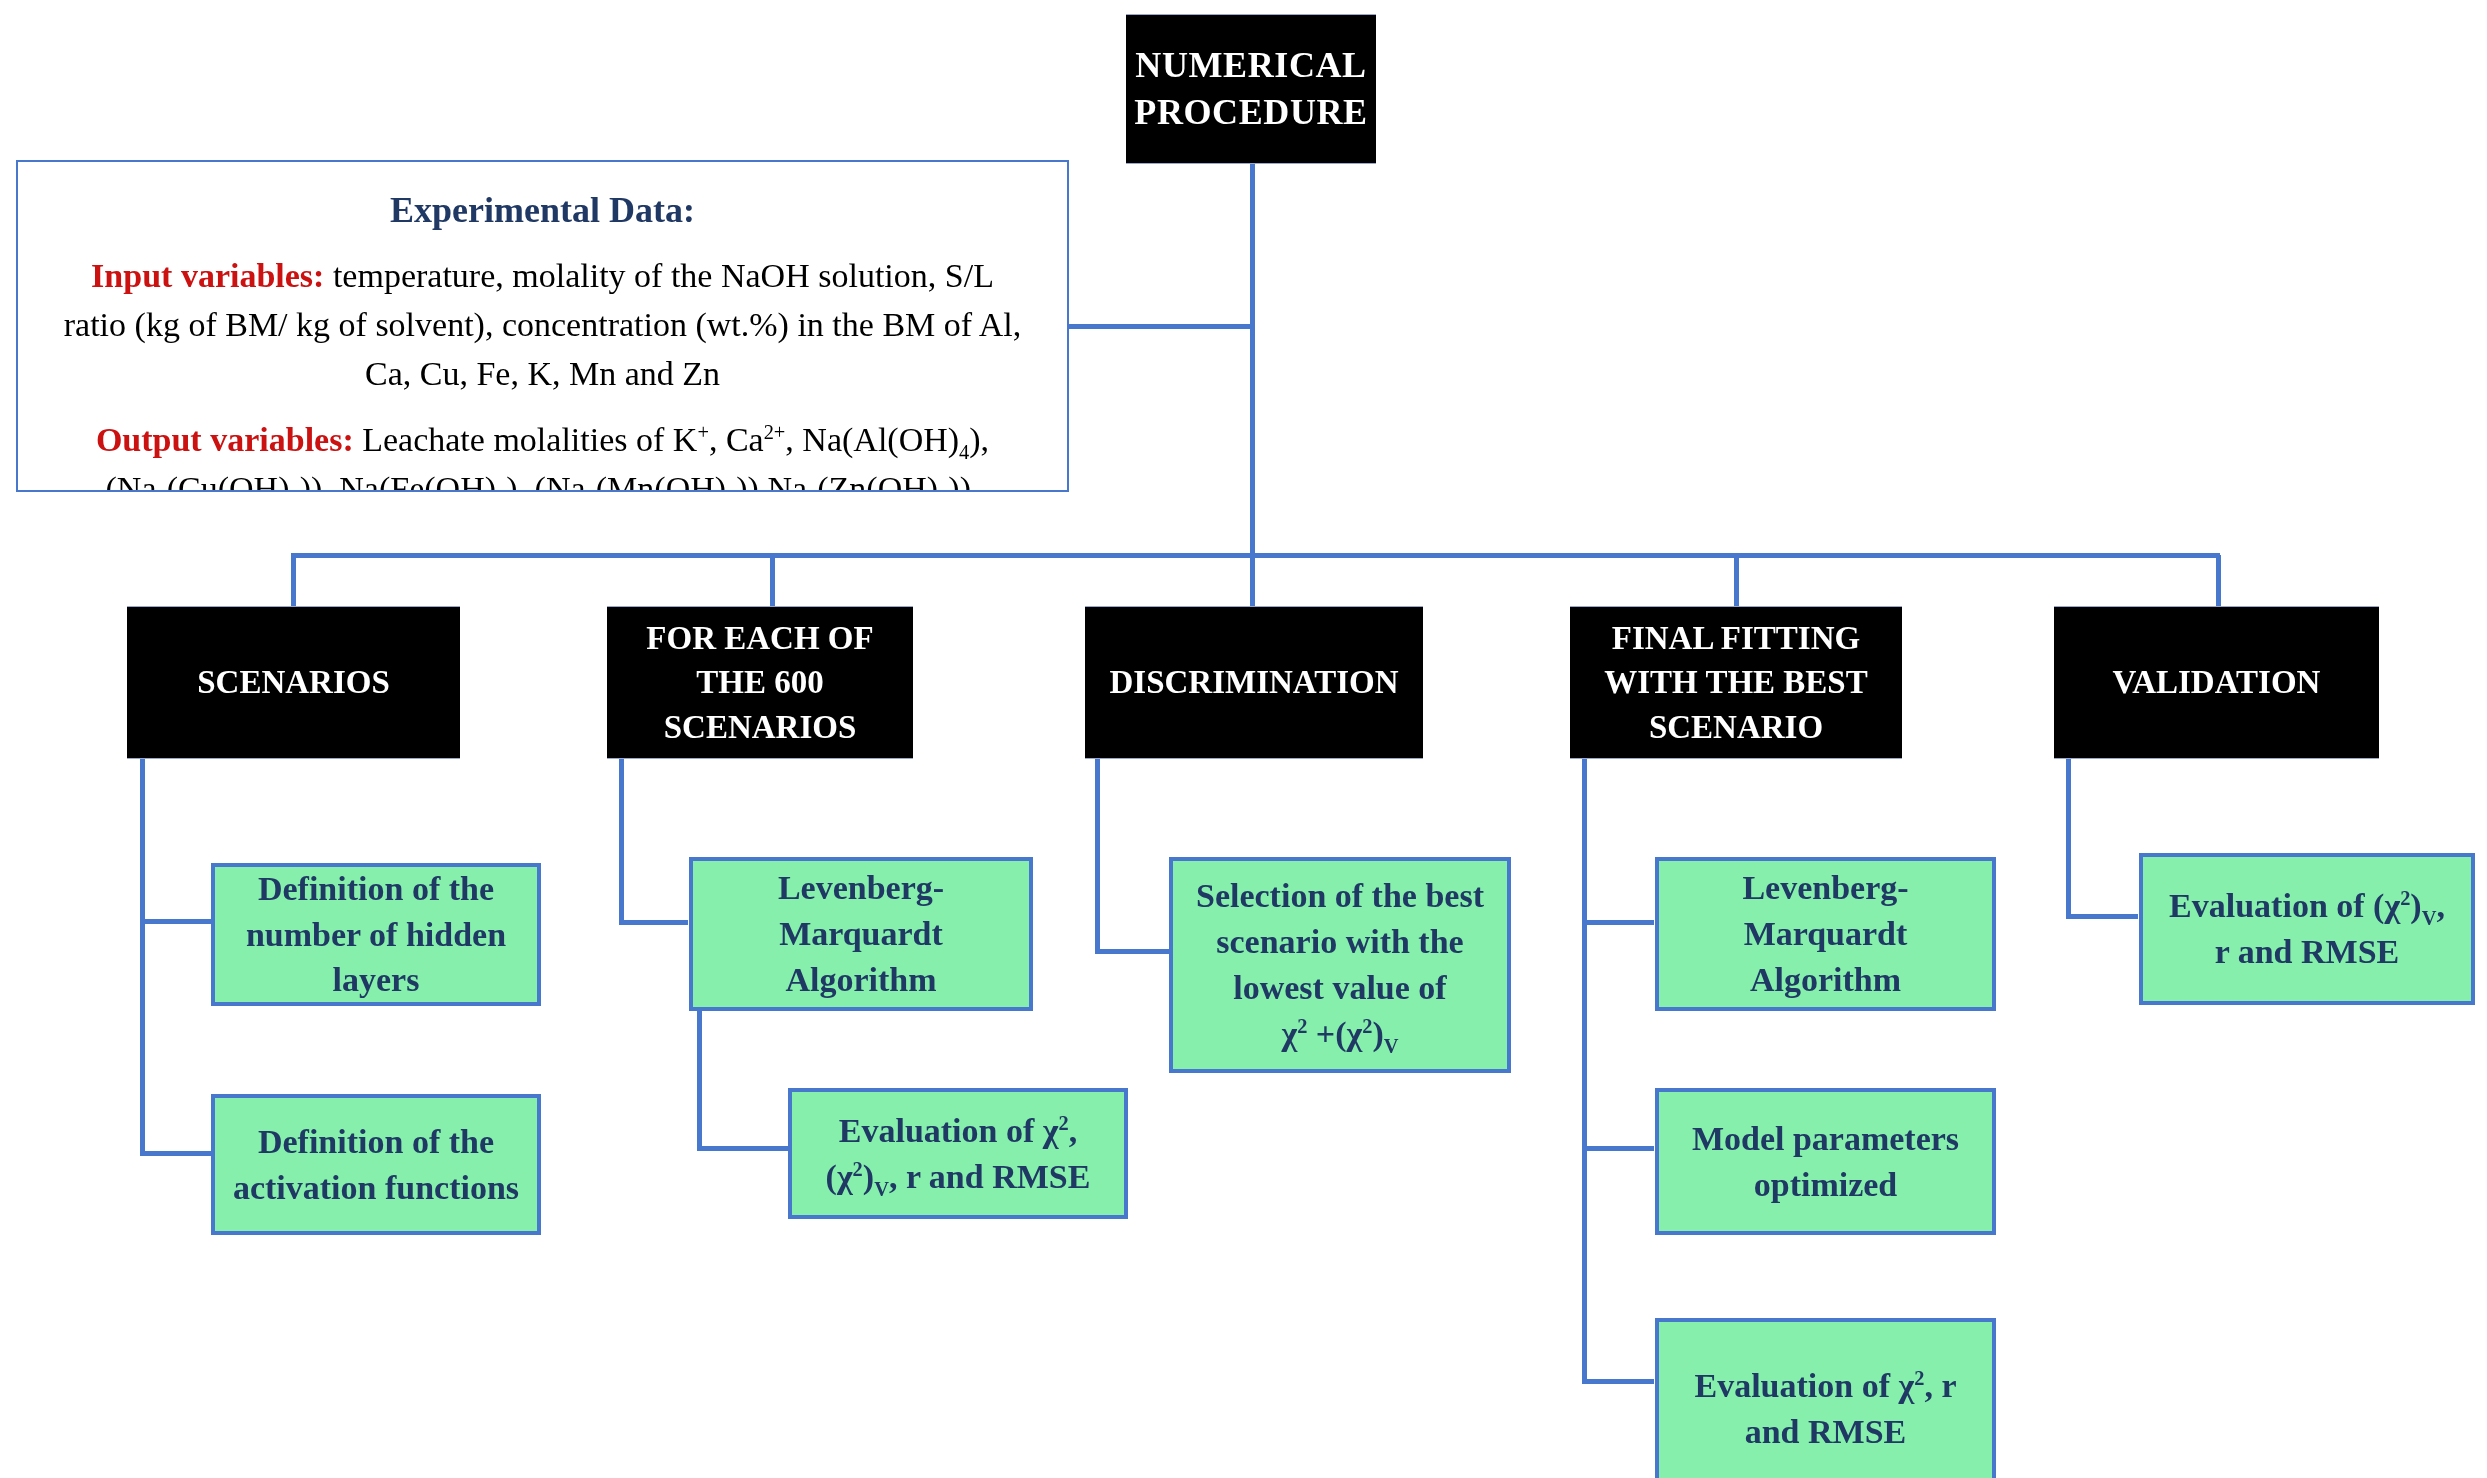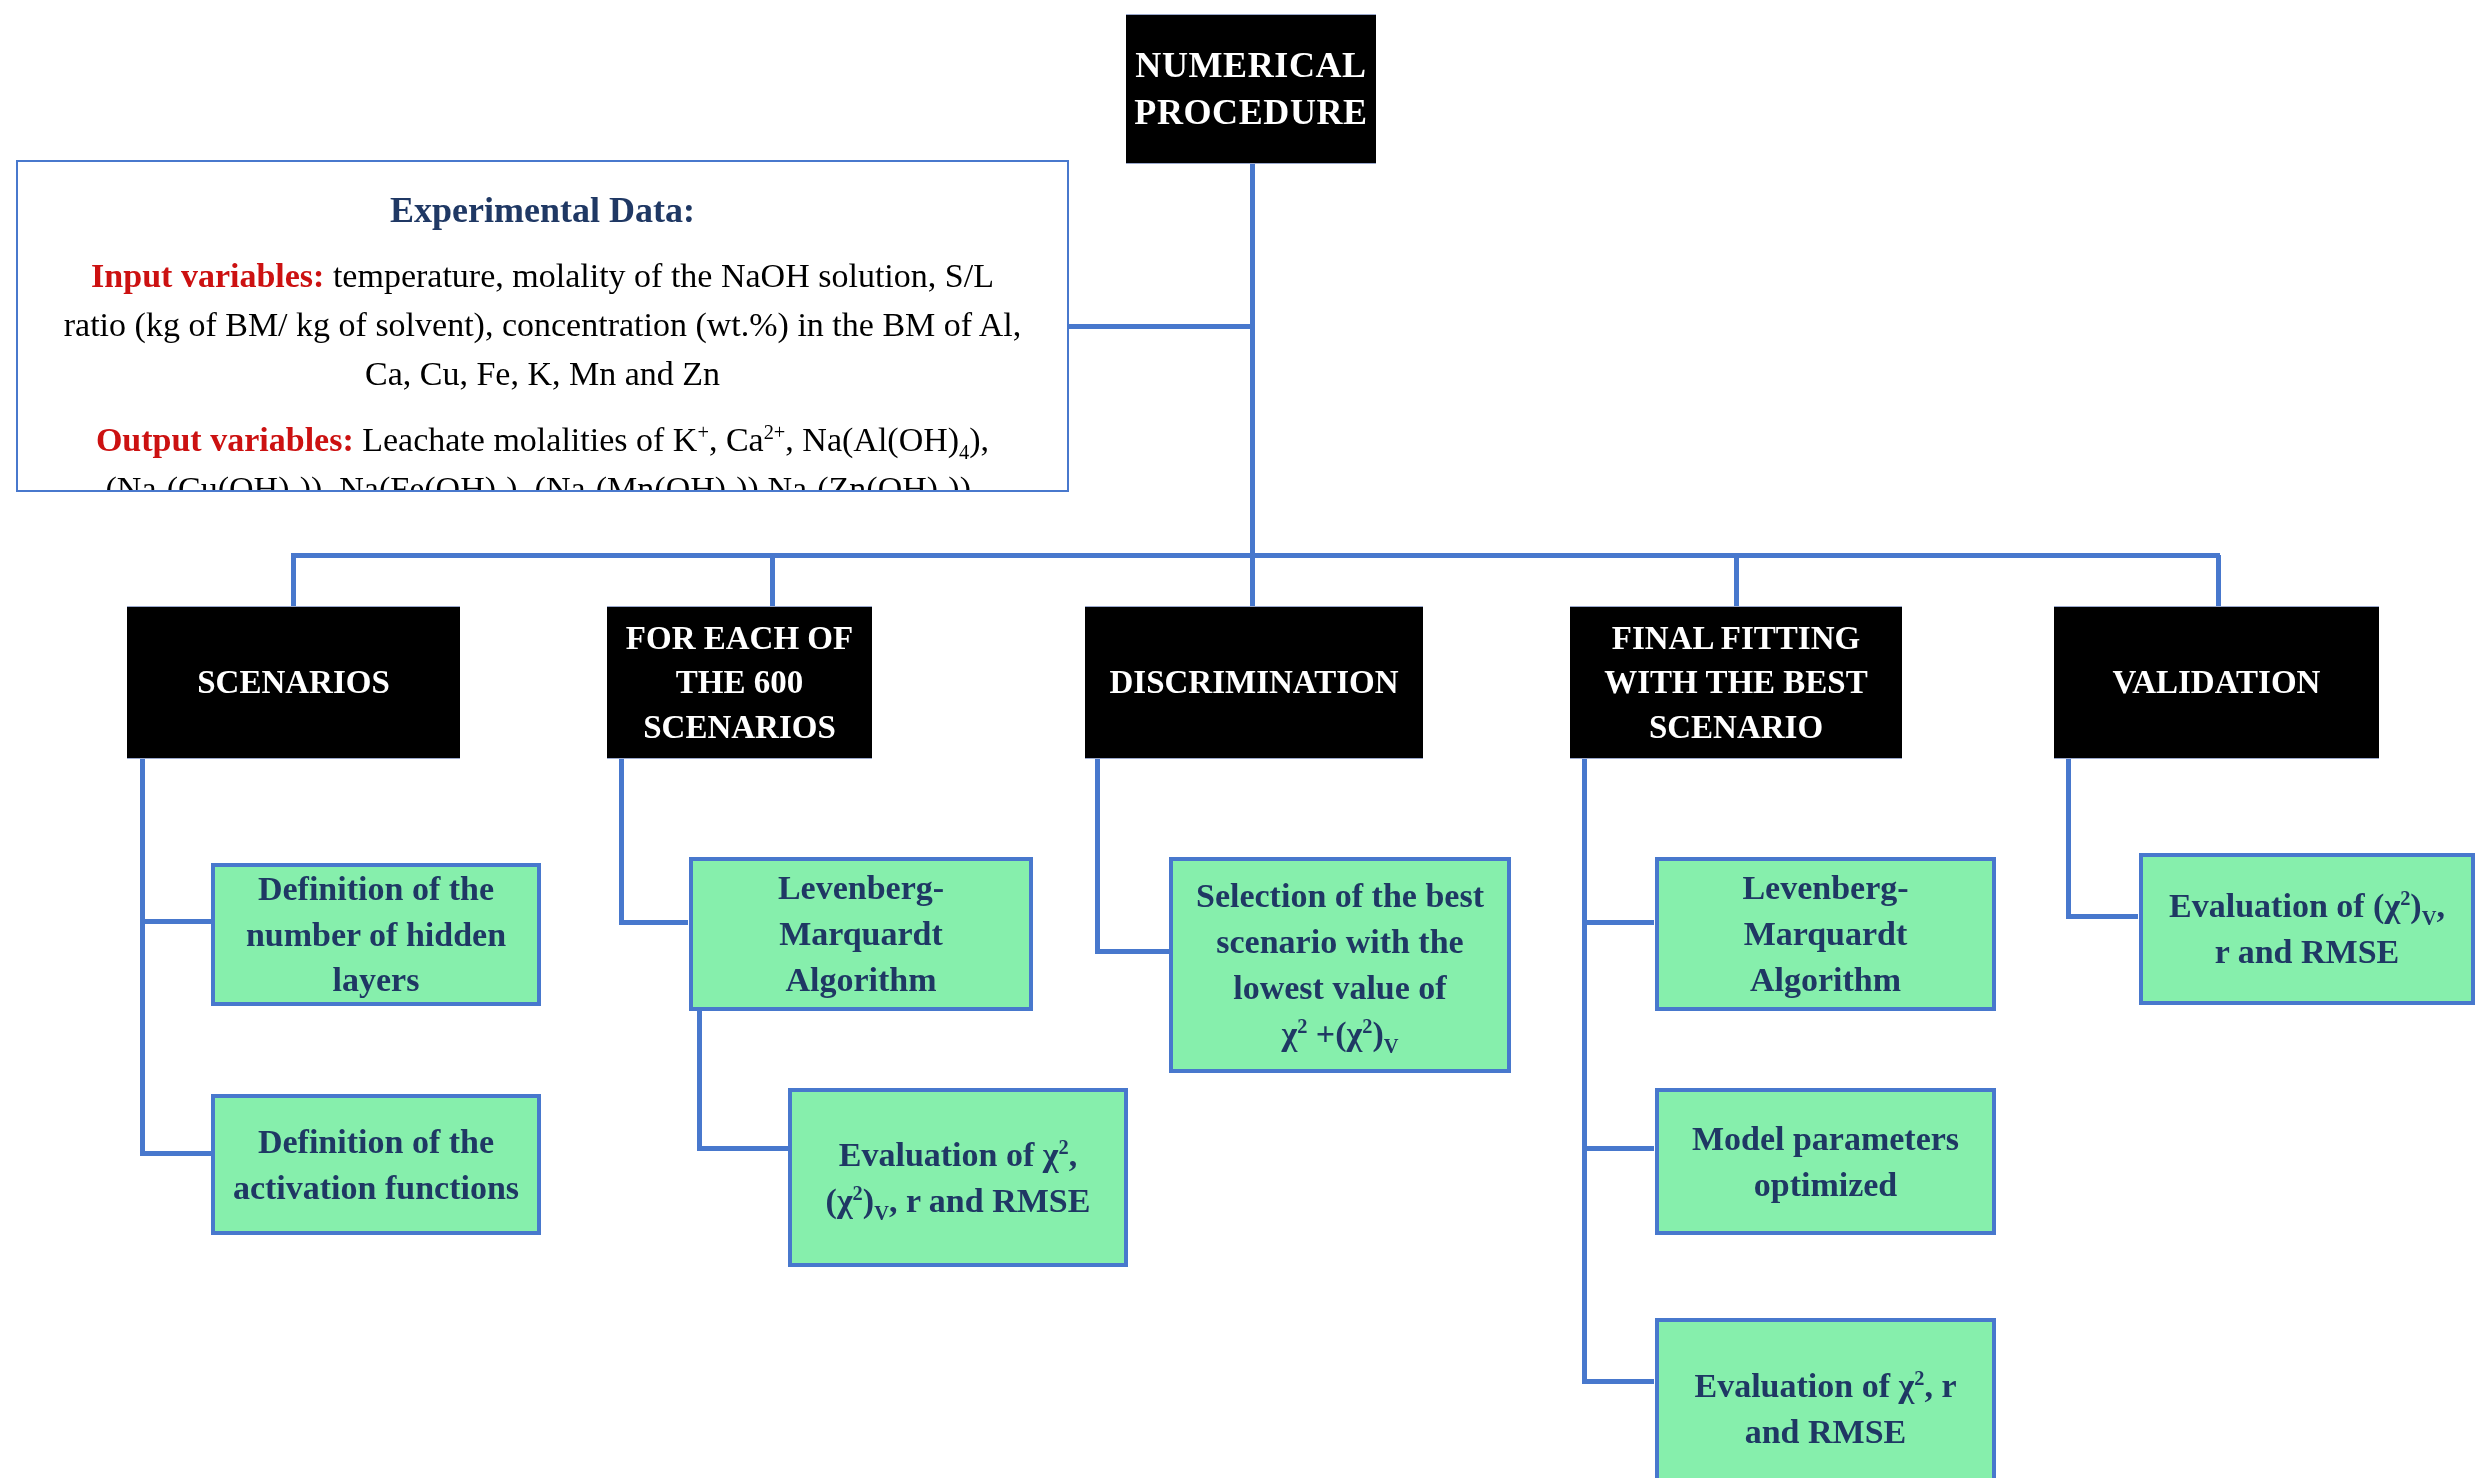--- a/index.html
+++ b/index.html
@@ -62,21 +62,21 @@
 
   <div class="exp-box" style="left:16px;top:160px;width:1053px;height:332px;">
     <p class="exp-title">Experimental Data:</p>
     <p class="exp-para"><span class="red">Input variables:</span> <span>temperature, molality of the NaOH solution, S/L<br>ratio (kg of BM/ kg of solvent), concentration (wt.%) in the BM of Al,<br>Ca, Cu, Fe, K, Mn and Zn</span></p>
     <p class="exp-para"><span class="red">Output variables:</span> <span>Leachate molalities of K<sup>+</sup>, Ca<sup>2+</sup>, Na(Al(OH)<sub>4</sub>),<br>(Na<sub>2</sub>(Cu(OH)<sub>4</sub>)), Na(Fe(OH)<sub>4</sub>), (Na<sub>2</sub>(Mn(OH)<sub>4</sub>)) Na<sub>2</sub>(Zn(OH)<sub>4</sub>)).</span></p>
   </div>
 
   <div class="navy-box header" style="left:127px;top:606px;width:333px;height:151px;">
     <span>SCENARIOS</span>
   </div>
-  <div class="navy-box header" style="left:607px;top:606px;width:265px;height:151px;">
+  <div class="navy-box header" style="left:607px;top:606px;width:306px;height:151px;">
     <span>FOR EACH OF<br>THE 600<br>SCENARIOS</span>
   </div>
   <div class="navy-box header" style="left:1570px;top:606px;width:332px;height:151px;">
     <span>FINAL FITTING<br>WITH THE BEST<br>SCENARIO</span>
   </div>
   <div class="navy-box header" style="left:1085px;top:606px;width:338px;height:151px;">
     <span>DISCRIMINATION</span>
   </div>
   <div class="navy-box header" style="left:2054px;top:606px;width:325px;height:151px;">
     <span>VALIDATION</span>
@@ -85,21 +85,21 @@
   <div class="step" style="left:211px;top:852px;width:330px;height:143px;">
     <span>Definition of the<br>number of hidden<br>layers</span>
   </div>
   <div class="step" style="left:211px;top:1083px;width:330px;height:141px;">
     <span>Definition of the<br>activation functions</span>
   </div>
 
   <div class="step" style="left:689px;top:846px;width:344px;height:154px;">
     <span>Levenberg-<br>Marquardt<br>Algorithm</span>
   </div>
-  <div class="step" style="left:788px;top:1077px;width:340px;height:179px;">
+  <div class="step" style="left:788px;top:1077px;width:340px;height:131px;">
     <span>Evaluation of χ<sup>2</sup>,<br>(χ<sup>2</sup>)<sub>V</sub>, r and RMSE</span>
   </div>
 
   <div class="step" style="left:1169px;top:846px;width:342px;height:216px;">
     <span>Selection of the best<br>scenario with the<br>lowest value of<br>χ<sup>2</sup> +(χ<sup>2</sup>)<sub>V</sub></span>
   </div>
 
   <div class="step" style="left:1655px;top:846px;width:341px;height:154px;">
     <span>Levenberg-<br>Marquardt<br>Algorithm</span>
   </div>

